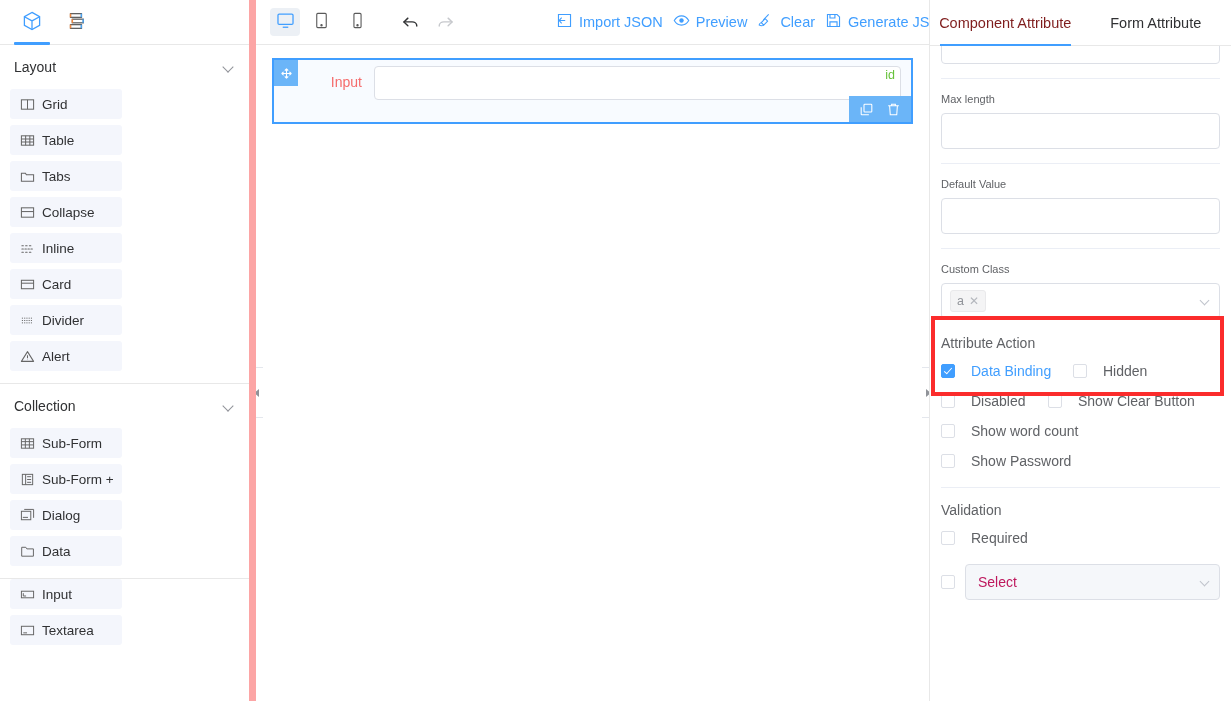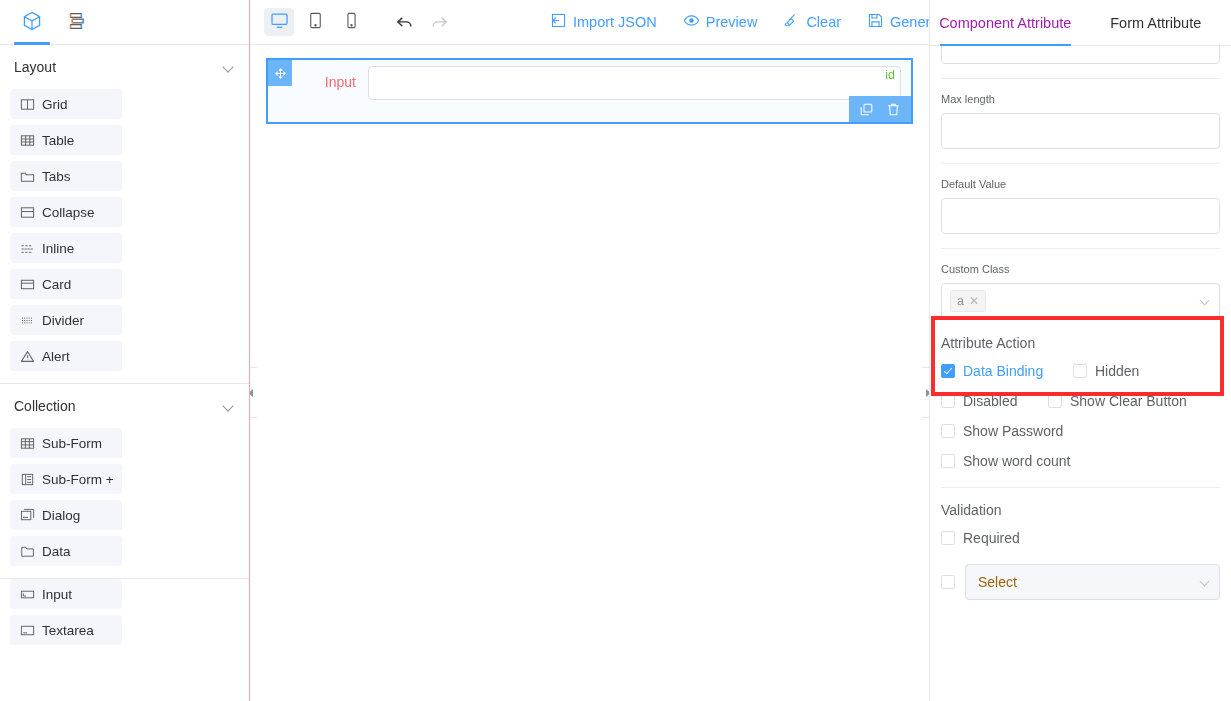--- a/index.html
+++ b/index.html
@@ -8,21 +8,21 @@
     font-family:"Liberation Sans", sans-serif;
     font-size:14px;
     color:#303133;
     background:#fff;
     overflow:hidden;
   }
   .app{position:relative;width:1231px;height:701px;display:flex;flex-direction:column;}
   .main-row{display:flex;flex:1;min-height:0;height:673px;}
 
   
-  .left-panel{width:249px;border-right:1px solid #fca5a5;display:flex;flex-direction:column;background:#fff;}
+  .left-panel{width:249px;border-right:7px solid #fca5a5;display:flex;flex-direction:column;background:#fff;}
   .left-tabs{height:45px;display:flex;align-items:center;padding-left:10px;box-sizing:border-box;border-bottom:1px solid #e8e8e8;background:#fff;}
   .lt-item{width:44px;height:44px;display:flex;align-items:center;justify-content:center;position:relative;cursor:pointer;}
   .lt-item.active::after{content:"";position:absolute;bottom:-1px;left:4px;right:4px;height:3px;background:#409eff;border-radius:1px;}
   .left-body{flex:1;overflow:hidden;padding:0 0 0 0;}
   .grp{padding:0 10px;}
   .grp-head{display:flex;align-items:center;justify-content:space-between;height:44px;font-size:14px;color:#303133;padding:0 4px;}
   .chev{width:12px;height:12px;display:inline-block;position:relative;}
   .chev::before{content:"";position:absolute;left:1px;top:2px;width:7px;height:7px;border-right:1.4px solid #909399;border-bottom:1.4px solid #909399;transform:rotate(45deg);}
   .items{display:flex;flex-wrap:wrap;gap:6px;padding-bottom:10px;}
   .fitem{width:112px;height:30px;background:#f4f6fc;border-radius:3px;display:flex;align-items:center;gap:7px;padding-left:10px;box-sizing:border-box;font-size:13.5px;color:#303133;cursor:move;}
@@ -32,21 +32,21 @@
 
   
   .center{flex:1;display:flex;flex-direction:column;min-width:0;position:relative;background:#fff;}
   .toolbar{height:45px;border-bottom:1px solid #e8e8e8;display:flex;align-items:center;padding:0 14px;box-sizing:border-box;background:#fff;}
   .dev-group{display:flex;align-items:center;gap:6px;}
   .dev-btn{width:30px;height:28px;border-radius:4px;display:flex;align-items:center;justify-content:center;cursor:pointer;}
   .dev-btn.active{background:#ecf0f5;}
   .vsep{width:1px;height:22px;background:#dcdfe6;margin:0 14px;}
   .hist-group{display:flex;align-items:center;gap:14px;}
   .icon-btn{cursor:pointer;display:flex;align-items:center;justify-content:center;}
-  .tb-actions{display:flex;align-items:flex-start;gap:26px;margin-left:100px;}
+  .tb-actions{display:flex;align-items:flex-start;gap:10px;margin-left:100px;}
   .tb-act{display:flex;align-items:center;gap:6px;color:#409eff;font-size:14.5px;cursor:pointer;white-space:nowrap;}
 
   .canvas{flex:1;background:#fff;overflow:hidden;position:relative;padding:12px 15px;box-sizing:border-box;}
   .canvas-inner{border:1px solid transparent;min-height:590px;}
   .widget{position:relative;border:2px solid #409eff;background:#f8fbff;height:66px;box-sizing:border-box;}
   .drag-handle{position:absolute;left:0;top:0;width:24px;height:26px;background:#6bb5f8;display:flex;align-items:center;justify-content:center;color:#fff;cursor:move;}
   .widget-row{display:flex;align-items:flex-start;padding-top:6px;height:100%;box-sizing:border-box;}
   .wlabel{width:100px;text-align:right;padding-right:12px;color:#f56c6c;font-size:14px;line-height:32px;box-sizing:border-box;}
   .winput{flex:1;margin-right:10px;position:relative;}
   .winput .box{height:32px;border:1px solid #dcdfe6;border-radius:4px;background:#fff;}
@@ -57,50 +57,50 @@
   .collapse-tab{position:absolute;width:13px;height:49px;background:#fff;border:1px solid #e4e7ed;display:flex;align-items:center;justify-content:center;cursor:pointer;z-index:5;}
   .collapse-left{left:-7px;top:322px;border-radius:6px 0 0 6px;border-right:none;}
   .collapse-right{right:-7px;top:322px;border-radius:0 6px 6px 0;border-left:none;}
   .tri-l{width:0;height:0;border-top:4px solid transparent;border-bottom:4px solid transparent;border-right:5px solid #909399;}
   .tri-r{width:0;height:0;border-top:4px solid transparent;border-bottom:4px solid transparent;border-left:5px solid #909399;}
 
   
   .right-panel{width:301px;border-left:1px solid #e8e8e8;display:flex;flex-direction:column;background:#fff;position:relative;}
   .rtabs{height:45px;display:flex;align-items:stretch;border-bottom:1px solid #e8e8e8;background:#fff;}
   .rtab{flex:1;display:flex;align-items:center;justify-content:center;font-size:14.5px;color:#303133;cursor:pointer;position:relative;}
-  .rtab.active{color:#a21caf;}
+  .rtab.active{color:#7f1d1d;}
   .rtab.active::after{content:"";position:absolute;bottom:-1px;left:10px;right:10px;height:2px;background:#409eff;}
   .rbody{flex:1;overflow:hidden;padding:0 11px;box-sizing:border-box;position:relative;}
   .fld{padding-top:0;}
   .fld-label{font-size:11px;color:#606266;margin:14px 0 8px 0;}
   .inp{height:36px;border:1px solid #dcdfe6;border-radius:4px;background:#fff;box-sizing:border-box;}
   .sep{height:1px;background:#ebeef5;margin:14px 0 0 0;}
   .clipped-top{height:18px;overflow:hidden;}
   .clipped-top .inp{height:36px;margin-top:-18px;}
 
   .hl-box{position:absolute;left:1px;top:270px;width:293px;height:80px;border:4px solid #fb2c2c;box-sizing:border-box;pointer-events:none;z-index:6;}
 
   .tagsel{height:36px;border:1px solid #dcdfe6;border-radius:4px;background:#fff;display:flex;align-items:center;padding:0 8px;box-sizing:border-box;position:relative;}
   .tag{height:22px;background:#f4f4f5;border:1px solid #e9e9eb;border-radius:3px;display:flex;align-items:center;gap:5px;padding:0 6px;box-sizing:border-box;font-size:12.5px;color:#909399;}
   .tag .x{cursor:pointer;font-size:12px;color:#b4b7bd;}
   .sel-arrow{position:absolute;right:9px;top:13px;width:9px;height:9px;}
   .sel-arrow::before{content:"";position:absolute;left:0;top:0;width:6px;height:6px;border-right:1.3px solid #c0c4cc;border-bottom:1.3px solid #c0c4cc;transform:rotate(45deg);}
 
   .sec-title{font-size:14px;color:#606266;margin:16px 0 12px 0;}
   .cbrow{display:flex;align-items:center;margin-bottom:14px;}
-  .cb{display:flex;align-items:center;gap:8px;cursor:pointer;font-size:14px;color:#606266;}
+  .cb{display:flex;align-items:center;gap:16px;cursor:pointer;font-size:14px;color:#606266;}
   .cbbox{width:14px;height:14px;border:1px solid #dcdfe6;border-radius:2px;background:#fff;box-sizing:border-box;flex:0 0 14px;position:relative;}
   .cb.checked .cbbox{background:#409eff;border-color:#409eff;}
   .cb.checked .cbbox::after{content:"";position:absolute;left:4px;top:1px;width:3px;height:7px;border-right:1.6px solid #fff;border-bottom:1.6px solid #fff;transform:rotate(42deg);}
   .cb.checked .cblabel{color:#409eff;}
   .cbrow .cb + .cb{margin-left:0;}
 
   .valsel{display:flex;align-items:center;gap:10px;}
   .valsel .inp{flex:1;background:#f5f7fa;position:relative;}
-  .ph{color:#a16207;font-size:14px;line-height:34px;padding-left:12px;}
+  .ph{color:#be185d;font-size:14px;line-height:34px;padding-left:12px;}
 
   
   .footer{height:28px;background:#fff;border-top:1px solid #e8e8e8;display:flex;align-items:center;justify-content:flex-end;padding-right:14px;box-sizing:border-box;font-size:13px;}
   .footer .brand{color:#409eff;font-weight:bold;}
   .footer .ver{color:#409eff;margin-left:4px;font-weight:bold;}
 </style>
 </head>
 <body>
 
 <div class="app">
@@ -459,28 +459,28 @@
           </span>
           <span class="cb">
             <span class="cbbox"></span>
             <span class="cblabel">Show Clear Button</span>
           </span>
         </div>
 
         <div class="cbrow">
           <span class="cb">
             <span class="cbbox"></span>
-            <span class="cblabel">Show Password</span>
+            <span class="cblabel">Show word count</span>
           </span>
         </div>
 
         <div class="cbrow">
           <span class="cb">
             <span class="cbbox"></span>
-            <span class="cblabel">Show word count</span>
+            <span class="cblabel">Show Password</span>
           </span>
         </div>
 
         <div class="sep" style="margin-top:18px;"></div>
 
         <div class="sec-title" style="margin-top:14px;">Validation</div>
 
         <div class="cbrow">
           <span class="cb">
             <span class="cbbox"></span>

